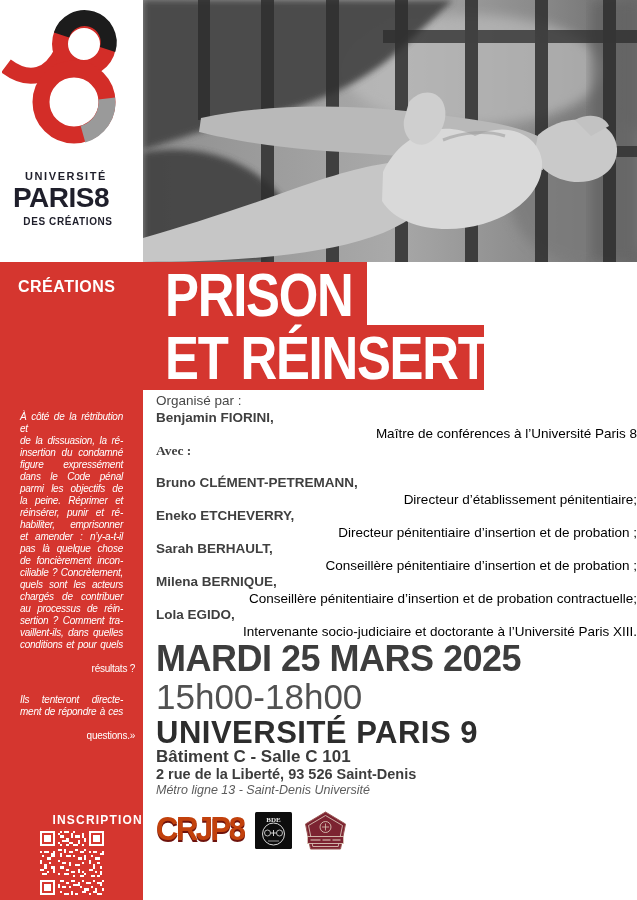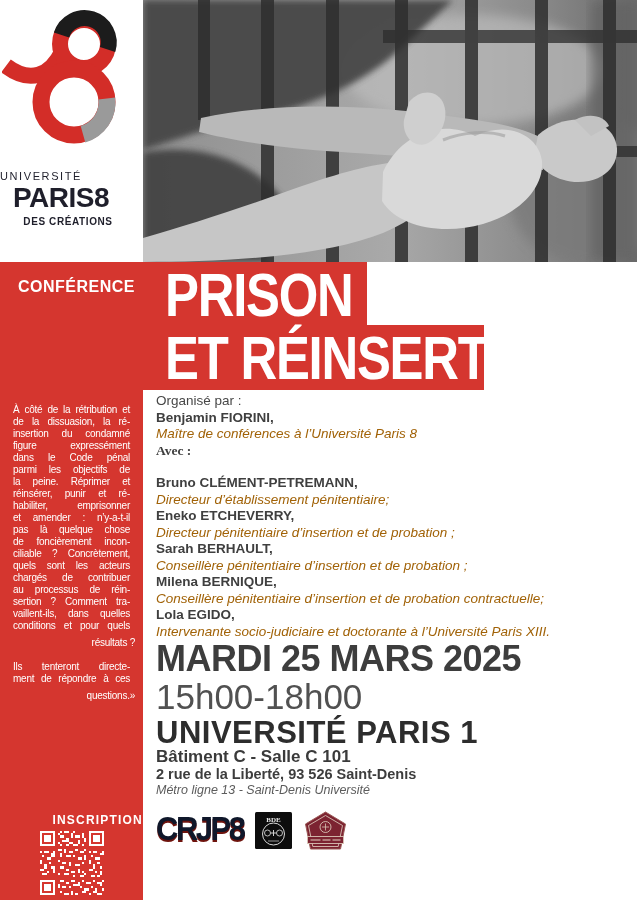--- a/index.html
+++ b/index.html
@@ -2,21 +2,21 @@
 <html><head>
 <meta charset="utf-8">
 <style>
   html,body{margin:0;padding:0;background:#ffffff;}
   .poster{position:relative;width:637px;height:900px;background:#fff;overflow:hidden;
           font-family:"Liberation Sans",sans-serif;}
 
   
   .logo-panel{position:absolute;left:0;top:0;width:143px;height:262px;background:#fff;}
   .logo-mark{position:absolute;left:2px;top:6px;}
-  .logo-univ{position:absolute;left:0;top:170px;font-size:11px;font-weight:normal;
+  .logo-univ{position:absolute;left:25px;top:170px;font-size:11px;font-weight:bold;
              letter-spacing:1.6px;color:#1f1f2b;}
   .logo-name{position:absolute;left:13px;top:182px;font-size:28px;font-weight:800;
              letter-spacing:-0.5px;color:#1f1f2b;}
   .logo-tagline{position:absolute;left:0;top:216px;width:136px;text-align:center;
                 font-size:10px;font-weight:bold;letter-spacing:0.6px;color:#1f1f2b;}
 
   
   .photo{position:absolute;left:143px;top:0;width:494px;height:262px;overflow:hidden;}
   .photo svg{display:block;}
 
@@ -26,48 +26,48 @@
   .kicker{position:absolute;left:18px;top:16px;color:#fff;font-weight:bold;
           font-size:16px;letter-spacing:0.5px;}
   .title{position:absolute;left:165px;top:3px;color:#fff;font-weight:800;
          font-size:62px;line-height:60px;letter-spacing:-1.5px;
          transform:scaleX(0.82);transform-origin:0 50%;white-space:nowrap;}
 
   
   .sidebar{position:absolute;left:0;top:390px;width:143px;height:510px;background:var(--red);
            color:#fff;}
   .sidebar .text{padding:9px 8px 0 8px;font-size:10px;line-height:12px;letter-spacing:-0.25px;}
-  .just{margin:5px;white-space:pre-line;text-align:justify;text-align-last:justify;}
+  .just{margin:12px;white-space:pre-line;text-align:justify;text-align-last:justify;font-style:italic;}
   .pl{margin:0;text-align:right;}
   .gap{height:7px;}
   .inscription{position:absolute;left:0;top:423px;width:100%;text-align:right;
                font-size:12px;font-weight:bold;letter-spacing:1.2px;color:#fff;}
   .qr{position:absolute;left:50%;top:441px;transform:translateX(-50%);}
 
   
   .content{position:absolute;left:143px;top:390px;width:494px;height:510px;background:#fff;
            padding:3px 0 0 13px;box-sizing:border-box;color:#474747;
            font-size:13.5px;line-height:16.5px;}
   .content p{margin:0;}
   .org-name,.sp-name,.avec{font-weight:bold;color:#3f3f3f;}
-  .org-role,.sp-role{font-style:italic;color:#a16207;}
+  .org-role,.sp-role{color:#000000;text-align:right;}
   .avec{margin-top:9px;font-family:Liberation Serif, serif;}
   .speakers{margin-top:16px;}
   .date{margin-top:13px;font-size:36px;line-height:38px;font-weight:800;
         letter-spacing:-0.5px;color:#3d3d3d;white-space:nowrap;}
   .time{margin-top:3px;font-size:35px;line-height:38px;font-weight:400;color:#515151;}
   .venue{margin-top:15px;font-size:31px;line-height:33px;font-weight:800;
          letter-spacing:0.5px;color:#2d2d2d;white-space:nowrap;}
   .room{margin-top:2px;font-size:17px;font-weight:bold;color:#3a3a3a;}
   .address{margin-top:7px;font-size:14.5px;font-weight:bold;color:#3d3d3d;}
   .transit{margin-top:3px;font-size:12.5px;font-style:italic;color:#5c5c5c;}
 
   
   .logos{margin-top:12px;display:flex;align-items:center;gap:12px;}
-  .crjp8{font-size:31px;font-weight:800;letter-spacing:-2.5px;color:#0f172a;
+  .crjp8{font-size:31px;font-weight:800;letter-spacing:-2.5px;color:#c2410c;
          text-shadow:0 1.5px 0 #6e130d;transform:scaleY(1.05);}
 </style>
 </head>
 <body>
 
 <div class="poster" style="--red:#d5362f;">
 
   <div class="logo-panel">
     <svg class="logo-mark" width="140" height="165" viewBox="0 0 140 165">
       <path d="M4 60 C 28 78, 48 70, 60 46" fill="none" stroke="#d32d28" stroke-width="16"></path>
@@ -118,21 +118,21 @@
       <path d="M395 135 C420 113 456 116 469 134 C481 152 471 176 446 181 C420 186 397 172 391 155 Z" fill="#c9c9c9"></path>
       <path d="M432 120 C446 112 462 116 466 126 L448 136 Z" fill="#c2c2c2"></path>
       <path d="M0 238 C42 226 92 210 142 192 C192 174 222 166 252 162 L322 150 C302 192 280 216 240 233 C180 257 80 262 0 262 Z" fill="#c6c6c6"></path>
       <path d="M240 172 C260 130 302 120 332 136 C366 120 396 136 399 161 C401 186 380 212 340 224 C298 236 254 226 239 201 Z" fill="#d9d9d9"></path>
       <path d="M266 102 C278 88 296 90 301 105 C306 120 297 138 283 144 C269 148 259 134 261 120 Z" fill="#cfcfcf"></path>
       <path d="M300 140 C320 132 344 130 362 136" fill="none" stroke="#9e9e9e" stroke-width="3" opacity="0.6"></path>
     </svg>
   </div>
 
   <div class="band1">
-    <span class="kicker">CONFÉRENCE</span>
+    <span class="kicker">CRÉATIONS</span>
     <span class="title">PRISON</span>
   </div>
   <div class="band2">
     <span class="title">ET RÉINSERTION</span>
   </div>
 
   <aside class="sidebar">
     <div class="text">
       <p class="just">À côté de la rétribution et
 de la dissuasion, la ré-
@@ -188,21 +188,21 @@
       <p class="sp-name">Sarah BERHAULT,</p>
       <p class="sp-role">Conseillère pénitentiaire d’insertion et de probation ;</p>
       <p class="sp-name">Milena BERNIQUE,</p>
       <p class="sp-role">Conseillère pénitentiaire d’insertion et de probation contractuelle;</p>
       <p class="sp-name">Lola EGIDO,</p>
       <p class="sp-role">Intervenante socio-judiciaire et doctorante à l’Université Paris XIII.</p>
     </div>
 
     <p class="date">MARDI 25 MARS 2025</p>
     <p class="time">15h00-18h00</p>
-    <p class="venue">UNIVERSITÉ PARIS 1</p>
+    <p class="venue">UNIVERSITÉ PARIS 9</p>
     <p class="room">Bâtiment C - Salle C 101</p>
     <p class="address">2 rue de la Liberté, 93 526 Saint-Denis</p>
     <p class="transit">Métro ligne 13 - Saint-Denis Université</p>
 
     <div class="logos">
       <span class="crjp8">CRJP8</span>
       <svg width="37" height="37" viewBox="0 0 37 37">
         <rect width="37" height="37" rx="1.5" fill="#0d0d0d"></rect>
         <text x="18.5" y="9.5" font-size="7" font-weight="bold" fill="#e8e8e8" text-anchor="middle" font-family="Liberation Serif, serif">BDE</text>
         <circle cx="18.5" cy="22" r="11" fill="none" stroke="#d9d9d9" stroke-width="1"></circle>

